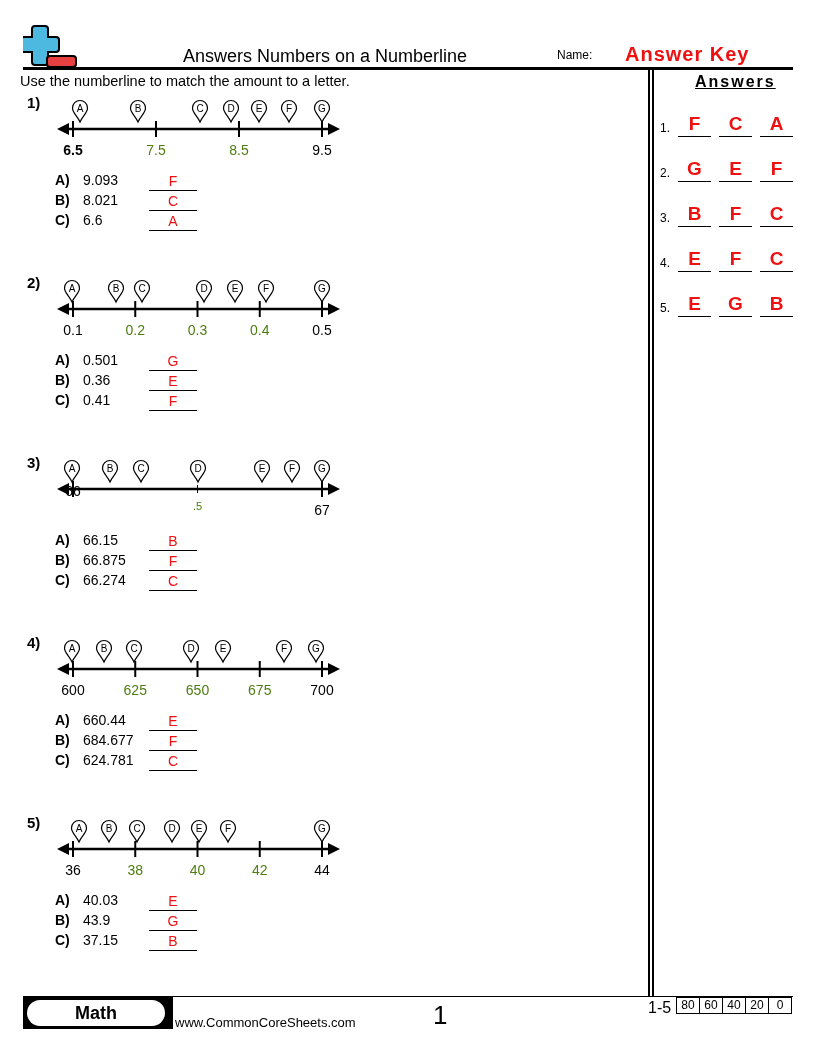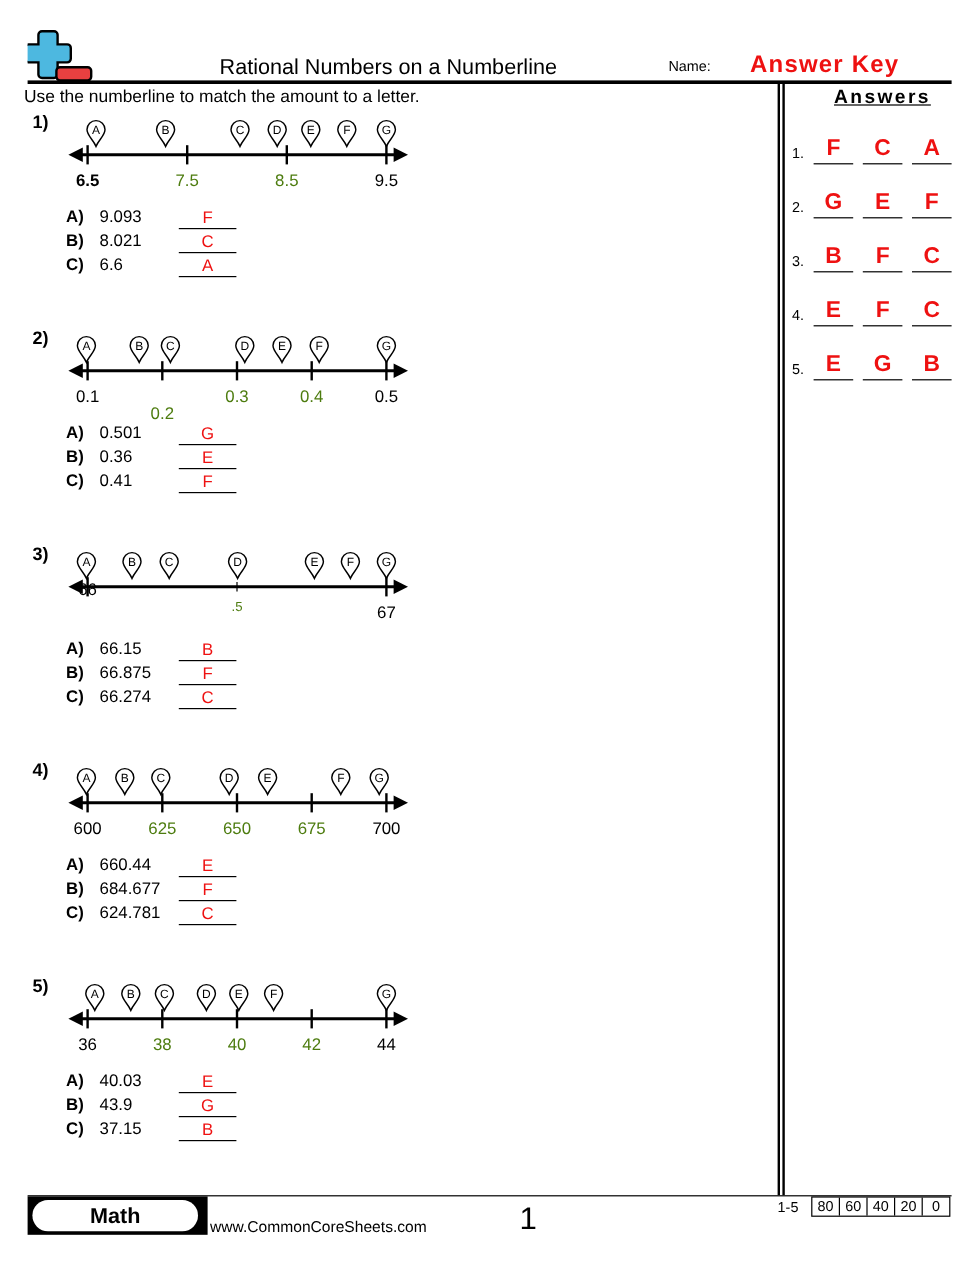--- a/index.html
+++ b/index.html
@@ -22,33 +22,33 @@
   .q-value { position: absolute; left: 28px; text-align: center; }
   .q-answer { position: absolute; left: 94px; width: 48px; text-align: center; color: #ee1111; border-bottom: 1px solid #000; height: 18px; line-height: 18px; }
   .ans-row { position: absolute; left: 660px; width: 140px; height: 26px; }
   .ans-num { position: absolute; left: 0; top: 8px; font-size: 12px; }
   .ans-cell { position: absolute; top: 0; width: 33px; height: 23px; border-bottom: 1px solid #000; text-align: center; color: #ee1111; font-weight: bold; font-size: 19px; line-height: 22px; }
   .footer-rule { left: 23px; top: 996px; width: 770px; height: 1px; background: #000; }
   .math-badge { left: 23px; top: 997px; width: 150px; height: 32px; background: #000; }
   .math-pill { position: absolute; left: 4px; top: 3px; width: 138px; height: 26px; background: #fff; border-radius: 14px; text-align: center; font-weight: bold; font-size: 18px; line-height: 26px; }
   .site { left: 175px; top: 1015px; font-size: 13px; }
   .page-num { left: 433px; top: 1000px; font-size: 26px; }
-  .score-label { left: 648px; top: 999px; font-size: 12px; }
+  .score-label { left: 648px; top: 999px; font-size: 16px; }
   .score-table { left: 676px; top: 997px; display: flex; border: 1px solid #000; }
   .score-cell { width: 22px; height: 15px; border-right: 1px solid #000; font-size: 12px; text-align: center; line-height: 15px; }
   .score-cell:last-child { border-right: none; }
 </style>
 </head>
 <body>
 
 <svg class="abs logo" viewBox="0 0 56 44">
   <path d="M12 2 h10 a3 3 0 0 1 3 3 v8 h8 a3 3 0 0 1 3 3 v9 a3 3 0 0 1 -3 3 h-8 v10 a3 3 0 0 1 -3 3 h-10 a3 3 0 0 1 -3 -3 v-10 h-8 a3 3 0 0 1 -3 -3 v-9 a3 3 0 0 1 3 -3 h8 v-8 a3 3 0 0 1 3 -3z" fill="#4db8e0" stroke="#000" stroke-width="2"></path>
   <rect x="24" y="32" width="29" height="11" rx="3" fill="#e84040" stroke="#000" stroke-width="2"></rect>
 </svg>
-<div class="abs title">Rational Numbers on a Numberline</div>
+<div class="abs title">Answers Numbers on a Numberline</div>
 <div class="abs name-label">Name:</div>
 <div class="abs answer-key">Answer Key</div>
 <div class="abs header-rule"></div>
 <div class="abs vrule" style="left:648px"></div>
 <div class="abs vrule" style="left:652px"></div>
 
 <div class="abs instructions">Use the numberline to match the amount to a letter.</div>
 <div class="abs answers-title">Answers</div>
 
 <div id="problems">
@@ -104,21 +104,21 @@
       <span class="q-value">8.021</span>
       <span class="q-answer">C</span>
     </div>
     <div class="q-row" style="top: 212px;">
       <span class="q-letter">C)</span>
       <span class="q-value">6.6</span>
       <span class="q-answer">A</span>
     </div>
     <div class="abs prob-num" style="top: 274px;">2)</div>
     <div class="tick-label" style="left: 73px; top: 322px;">0.1</div>
-    <div class="tick-label red" style="left: 135.25px; top: 336px;">0.2</div>
+    <div class="tick-label red" style="left: 135.25px; top: 322px;">0.2</div>
     <div class="tick-label red" style="left: 197.5px; top: 322px;">0.3</div>
     <div class="tick-label red" style="left: 259.75px; top: 322px;">0.4</div>
     <div class="tick-label" style="left: 322px; top: 322px;">0.5</div>
     <svg class="abs" width="360" height="60" style="left: 0px; top: 270px;">
       <line x1="65" y1="39" x2="332" y2="39" stroke="#000" stroke-width="2.5"></line>
       <polygon points="57,39 69,33 69,45" fill="#000"></polygon>
       <polygon points="340,39 328,33 328,45" fill="#000"></polygon>
       <line x1="73" y1="31" x2="73" y2="47" stroke="#000" stroke-width="2"></line>
       <line x1="135.25" y1="31" x2="135.25" y2="47" stroke="#000" stroke-width="2"></line>
       <line x1="197.5" y1="31" x2="197.5" y2="47" stroke="#000" stroke-width="2"></line>

